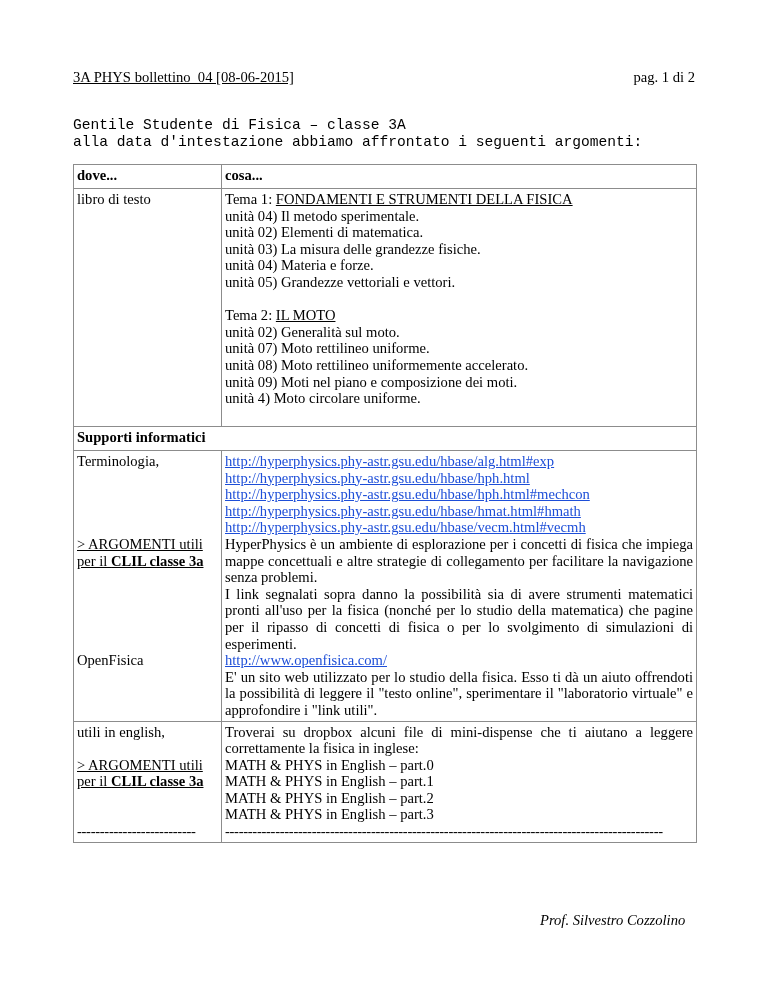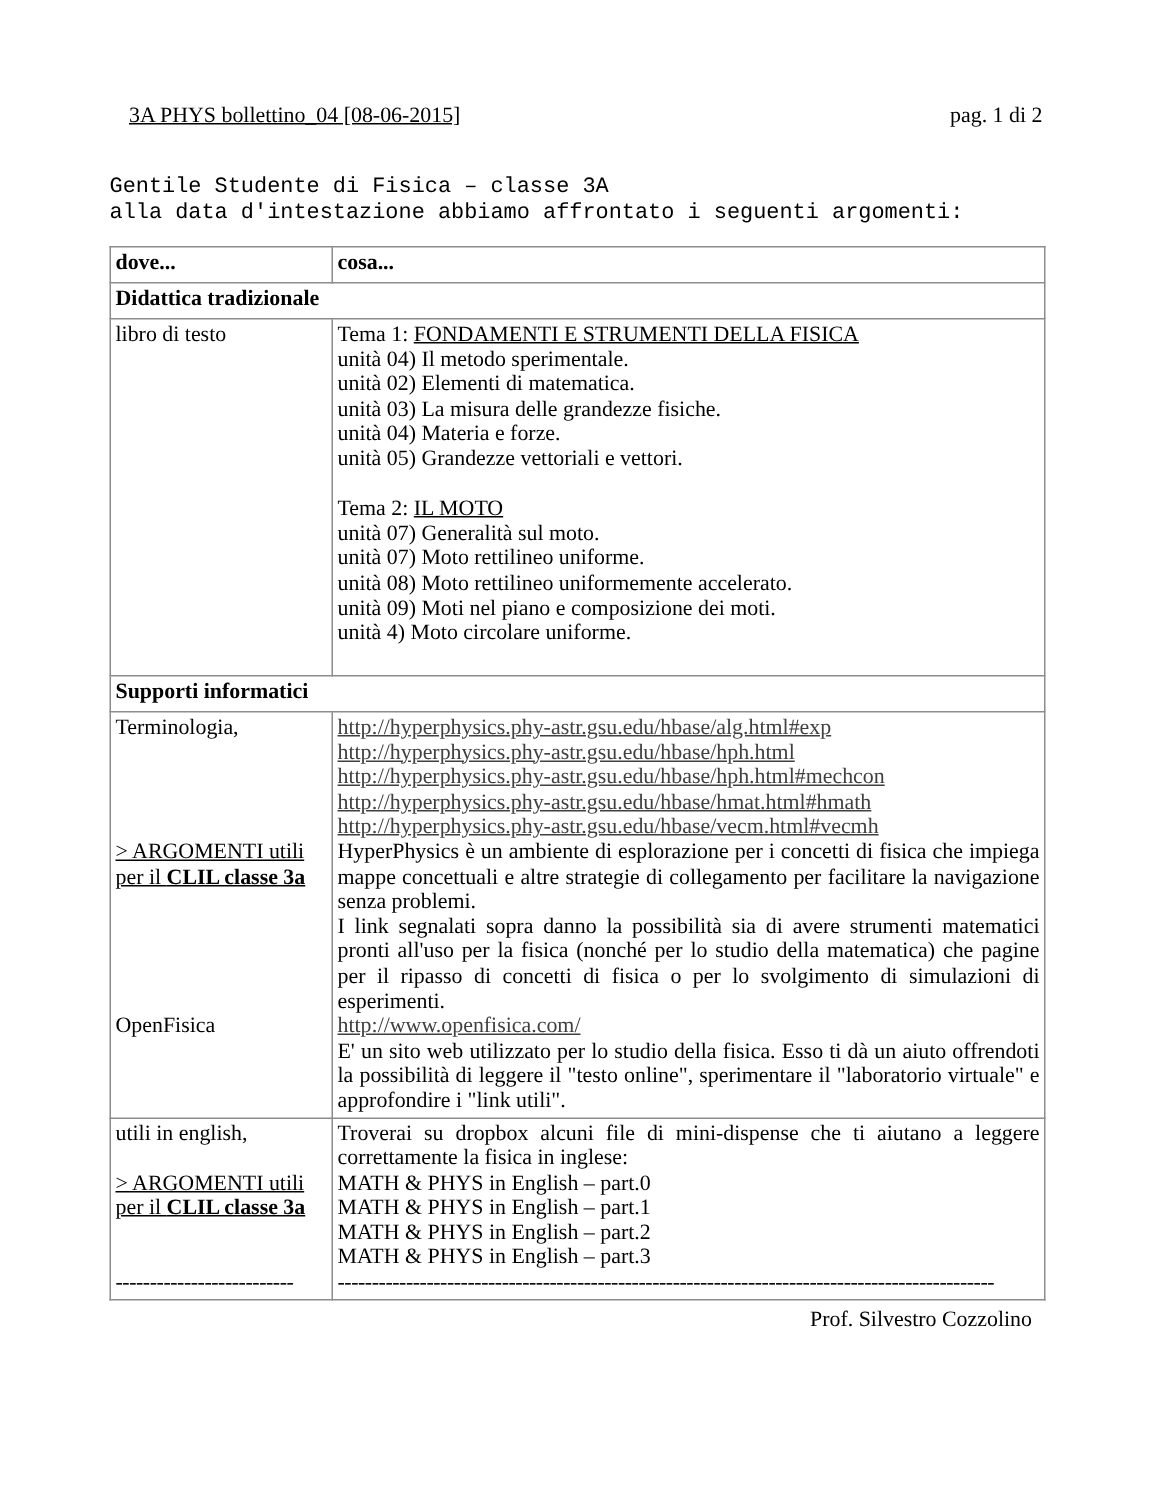--- a/index.html
+++ b/index.html
@@ -18,21 +18,21 @@
       overflow: hidden;
     }
     .page-header {
       position: absolute;
       top: 69px;
       left: 73px;
       width: 622px;
       display: flex;
       justify-content: space-between;
     }
-    .doc-title { text-decoration: underline; margin-left: 13px; }
+    .doc-title { text-decoration: underline; }
     .intro {
       position: absolute;
       top: 117px;
       left: 73px;
       font-family: Liberation Mono, monospace;
     }
     table.main {
       position: absolute;
       top: 164px;
       left: 73px;
@@ -44,28 +44,29 @@
       border: 1.5px solid #8c8c8c;
       vertical-align: top;
       padding: 2px 3px 2px 3px;
     }
     col.c1 { width: 148px; }
     col.c2 { width: 475px; }
     .hdr td { font-weight: bold; height: 19px; }
     .section td { font-weight: bold; height: 19px; }
     .lines div { white-space: nowrap; }
     .u { text-decoration: underline; }
-    .link { color: #404040; text-decoration: underline; }
+    .link { color: #1d4ed8; text-decoration: underline; }
     .justify { text-align: justify; }
     .gap { height: 16.6px; }
     .dashes { overflow: hidden; white-space: nowrap; letter-spacing: -0.3px; }
     .signature {
       position: absolute;
-      top: 872px;
+      top: 912px;
       left: 540px;
+      font-style: italic;
     }
   </style>
 </head>
 <body>
 
 <div class="page-header">
   <span class="doc-title">3A PHYS bollettino_04 [08-06-2015]</span>
   <span>pag. 1 di 2</span>
 </div>
 
@@ -78,35 +79,32 @@
   <colgroup>
       <col class="c1">
       <col class="c2">
     </colgroup>
   <tbody>
       <tr class="hdr">
     <td>dove...</td>
     <td>cosa...</td>
   </tr>
 
-  <tr class="section">
-    <td colspan="2">Didattica tradizionale</td>
-  </tr>
   <tr>
     <td>libro di testo</td>
     <td class="lines" style="height: 233px;">
       <div><span>Tema 1: </span><span class="u">FONDAMENTI E STRUMENTI DELLA FISICA</span></div>
       <div>unità 04) Il metodo sperimentale.</div>
       <div>unità 02) Elementi di matematica.</div>
       <div>unità 03) La misura delle grandezze fisiche.</div>
       <div>unità 04) Materia e forze.</div>
       <div>unità 05) Grandezze vettoriali e vettori.</div>
       <div class="gap"></div>
       <div><span>Tema 2: </span><span class="u">IL MOTO</span></div>
-      <div>unità 07) Generalità sul moto.</div>
+      <div>unità 02) Generalità sul moto.</div>
       <div>unità 07) Moto rettilineo uniforme.</div>
       <div>unità 08) Moto rettilineo uniformemente accelerato.</div>
       <div>unità 09) Moti nel piano e composizione dei moti.</div>
       <div>unità 4) Moto circolare uniforme.</div>
     </td>
   </tr>
 
   <tr class="section">
     <td colspan="2">Supporti informatici</td>
   </tr>

